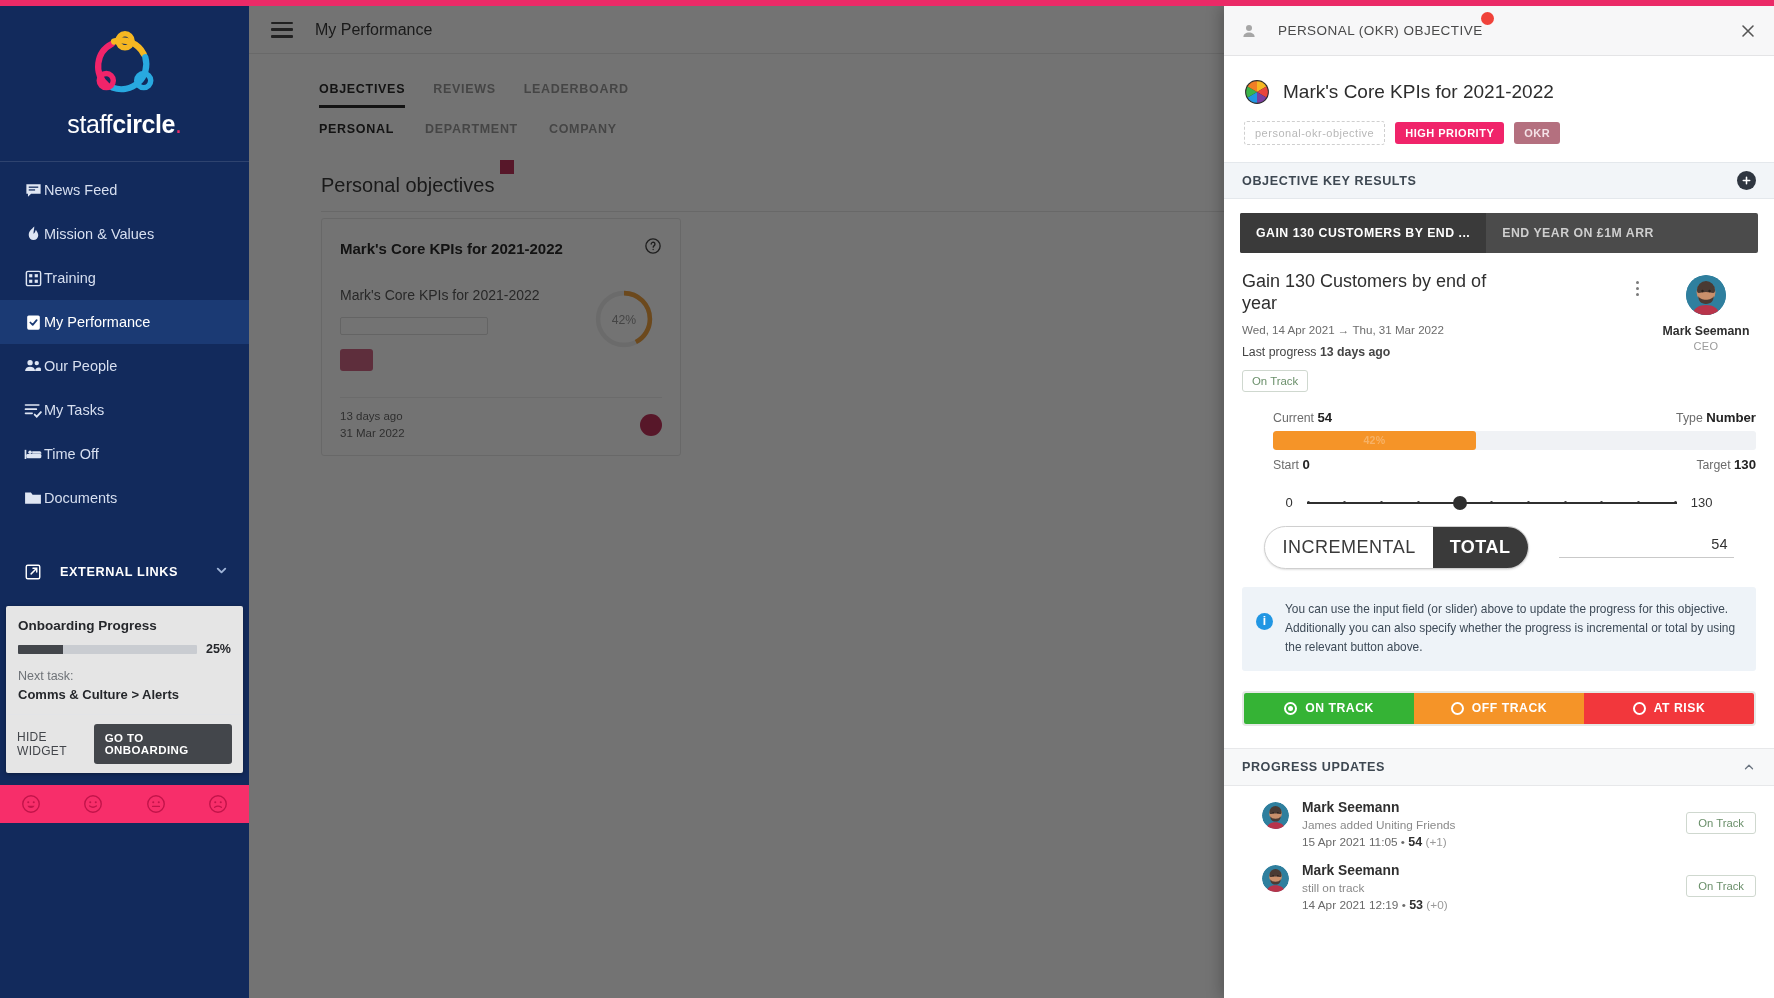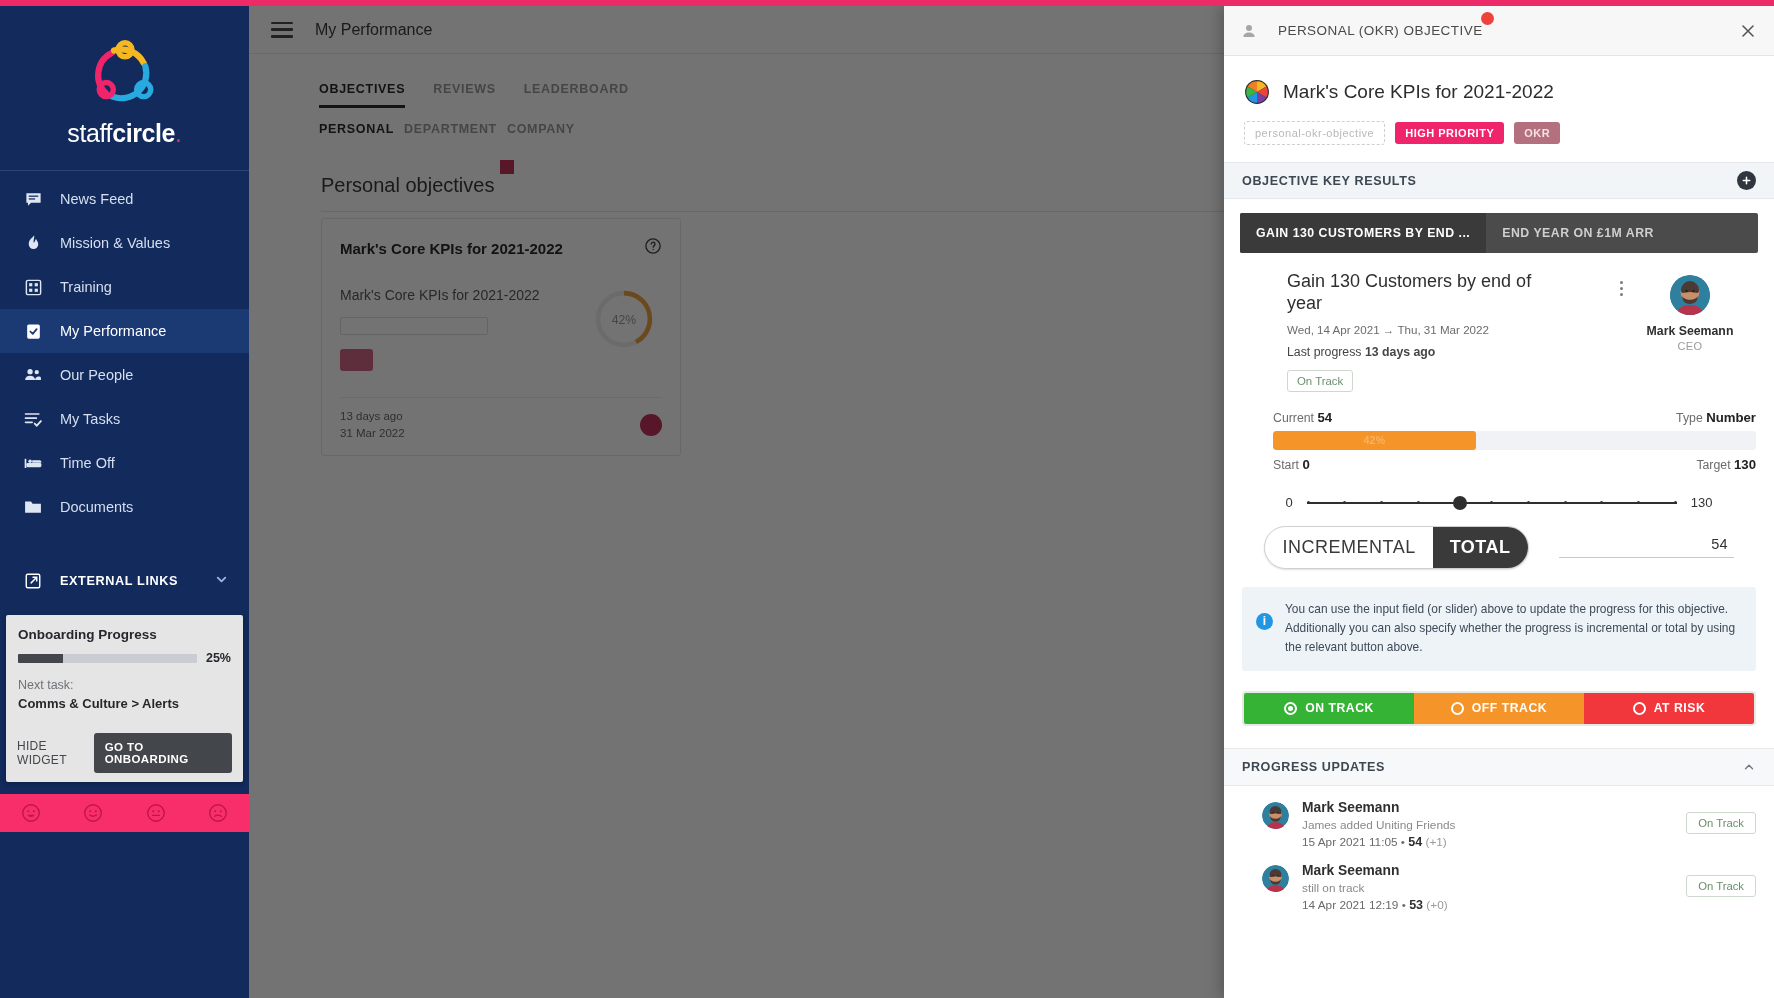--- a/index.html
+++ b/index.html
@@ -13,32 +13,32 @@
 
   
   .topbar { position:absolute; top:0; left:0; width:1774px; height:6px; background:#eb2a67; z-index:60; }
 
   
   .sidebar {
     position:absolute; top:0; left:0; width:249px; height:998px;
     background:#122a5c; z-index:30;
     display:flex; flex-direction:column;
   }
-  .logo-wrap { padding-top:26px; padding-bottom:22px; display:flex; flex-direction:column; align-items:center;margin-top:9px; }
+  .logo-wrap { padding-top:26px; padding-bottom:22px; display:flex; flex-direction:column; align-items:center; }
   .logo-mark { width:78px; height:78px; }
   .logo-text { margin-top:6px; font-size:25px; color:#fff; letter-spacing:-0.4px; }
   .logo-text .thin { font-weight:300; }
   .logo-text .bold { font-weight:700; }
   .logo-text .dot { color:#eb2a67; }
 
   .nav-sep { height:1px; background:rgba(255,255,255,.12); margin:0; }
 
   .nav { display:flex; flex-direction:column; padding-top:6px; }
   .nav-item {
-    display:flex; align-items:center; gap:16px;
+    display:flex; align-items:center; gap:0;
     height:44px; padding:0 4px 0 22px; color:#d7dff0; font-size:14.5px;
     cursor:pointer;
   }
   .nav-item.active { background:#1b3a74; color:#ffffff; }
   .nav-icon { width:22px; height:22px; display:flex; align-items:center; justify-content:center; flex:0 0 22px; }
   .nav-icon svg { display:block; }
 
   .ext-links {
     display:flex; align-items:center; gap:16px; height:52px;
     padding:0 20px 0 22px; margin-top:26px;
@@ -74,21 +74,21 @@
   .main { position:absolute; top:6px; left:249px; width:1525px; height:992px; background:#ffffff; z-index:10; }
   .main-header { height:48px; display:flex; align-items:center; gap:22px; padding-left:22px; border-bottom:1px solid #e8e8e8; }
   .burger { width:22px; height:16px; display:flex; flex-direction:column; justify-content:space-between; cursor:pointer; }
   .burger i { display:block; height:2.5px; background:#4a4a4a; border-radius:1px; }
   .main-title { font-size:16px; color:#3c3c3c; }
 
   .content-pad { padding:28px 0 0 40px; }
   .tabs-row1 { display:flex; gap:28px; padding-left:30px; }
   .tab1 { font-size:12.5px; font-weight:700; letter-spacing:.7px; color:#9a9a9a; padding-bottom:9px; cursor:pointer; }
   .tab1.active { color:#2b2b2b; border-bottom:3px solid #2b2b2b; }
-  .tabs-row2 { display:flex; gap:10px; padding-left:30px; margin-top:14px; }
+  .tabs-row2 { display:flex; gap:31px; padding-left:30px; margin-top:14px; }
   .tab2 { font-size:12.5px; font-weight:700; letter-spacing:.7px; color:#9a9a9a; cursor:pointer; }
   .tab2.active { color:#2b2b2b; }
 
   .section-title { margin:38px 0 0 32px; font-size:20px; color:#3a3a3a; display:flex; align-items:flex-start; gap:6px; }
   .sq-badge { width:14px; height:14px; background:#c2335c; display:inline-block; margin-top:-14px; }
 
   .hr-line { margin:14px 32px 0 32px; height:1px; background:#e6e6e6; width:1040px; }
 
   .obj-card {
     margin:6px 0 0 32px; width:360px; background:#fff;
@@ -140,21 +140,21 @@
     height:37px; display:flex; align-items:center; justify-content:space-between;
     padding:0 18px; font-size:12.6px; font-weight:700; letter-spacing:.6px; color:#3e4852;
   }
   .plus-btn { width:19px; height:19px; border-radius:50%; background:#2f3640; color:#fff; display:flex; align-items:center; justify-content:center; font-size:15px; line-height:0; cursor:pointer; }
 
   .kr-body { padding:14px 16px 0 16px; }
   .kr-tabs { display:flex; background:#4b4b4b; border-radius:2px; overflow:hidden; }
   .kr-tab { padding:13px 16px; font-size:12.3px; font-weight:700; letter-spacing:.5px; color:#cfcfcf; cursor:pointer; }
   .kr-tab.active { background:#3a3a3a; color:#ffffff; }
 
-  .kr-main { display:flex; padding:18px 24px 0 18px;margin-left:45px; }
+  .kr-main { display:flex; padding:18px 8px 0 18px; }
   .kr-left { flex:1; min-width:0; }
   .kr-name { font-size:18px; color:#2f2f2f; line-height:1.22; max-width:250px; }
   .kr-dates { margin-top:8px; font-size:11.6px; color:#6c6c6c; }
   .kr-last { margin-top:9px; font-size:12.3px; color:#454545; }
   .kr-last b { font-weight:700; }
   .badge-ontrack { display:inline-block; margin-top:11px; border:1px solid #cfd8cf; color:#6a8f6a; font-size:11.4px; padding:4px 9px; border-radius:3px; }
   .kr-kebab { width:18px; align-self:flex-start; margin-top:10px; display:flex; flex-direction:column; gap:3px; align-items:center; cursor:pointer; }
   .kr-kebab i { width:3px; height:3px; border-radius:50%; background:#7a7a7a; display:block; }
   .kr-owner { width:120px; display:flex; flex-direction:column; align-items:center; padding-top:4px; }
   .avatar { width:40px; height:40px; border-radius:50%; overflow:hidden; }

